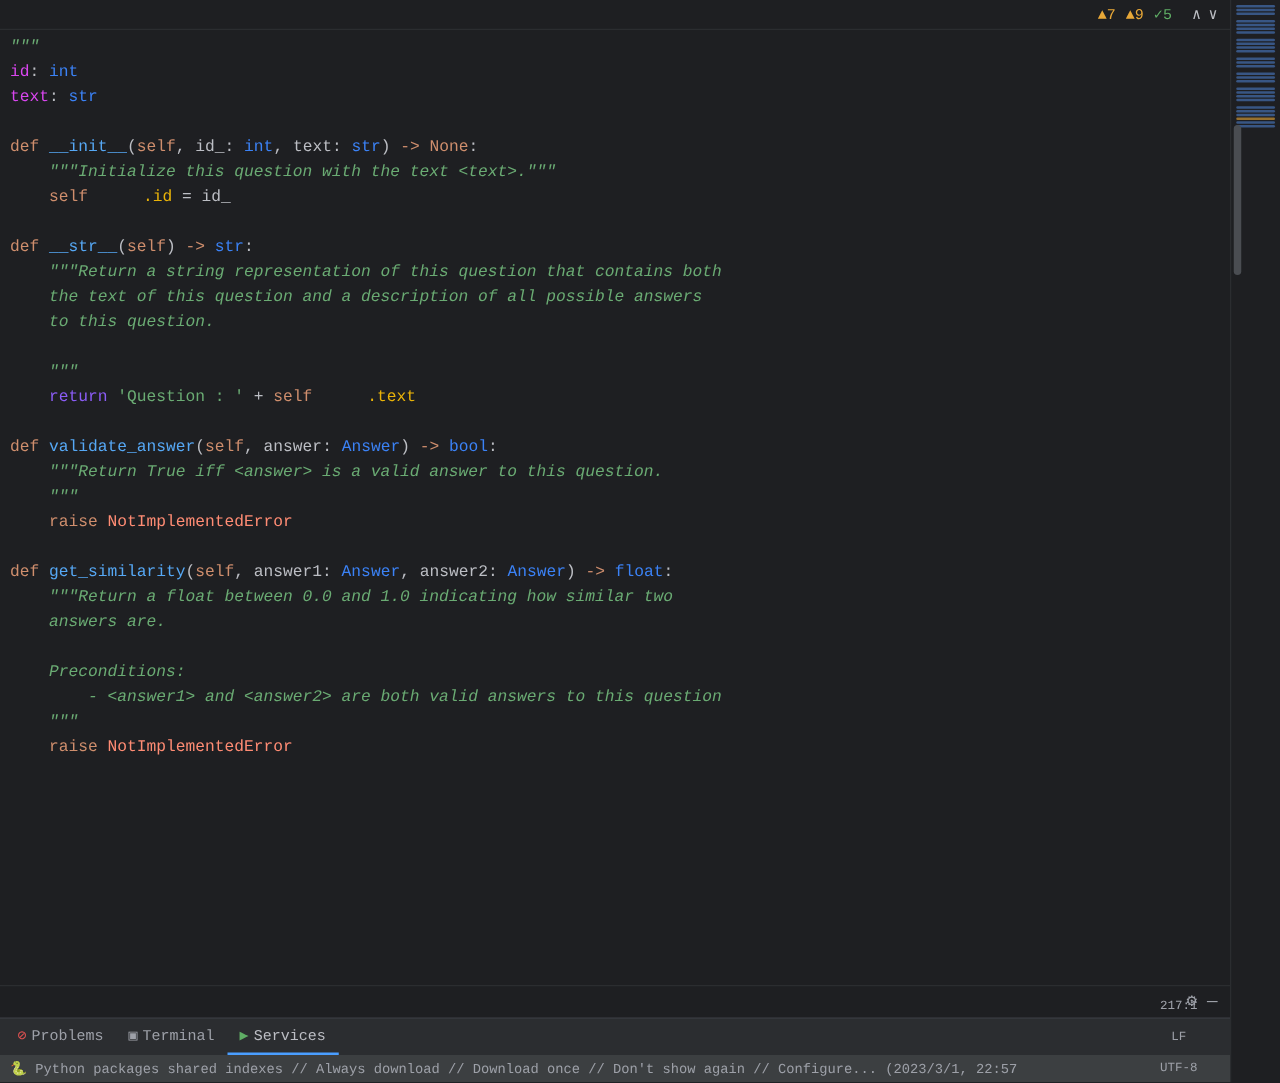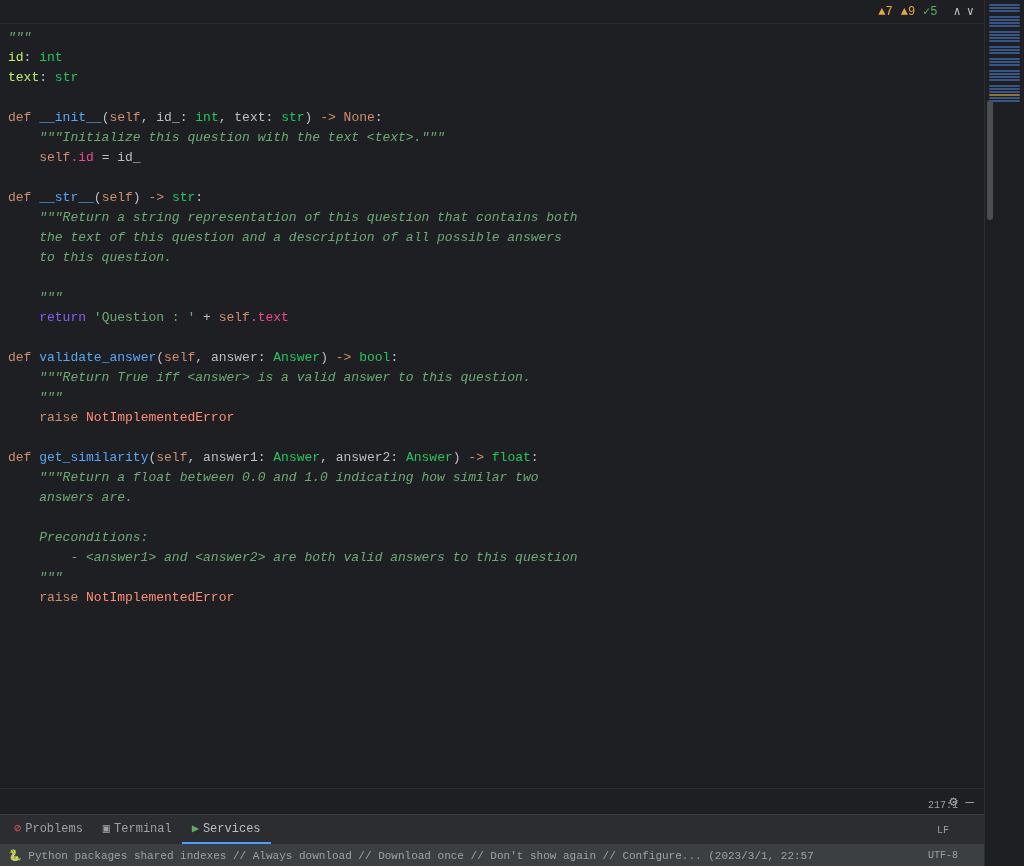--- a/index.html
+++ b/index.html
@@ -78,27 +78,27 @@
 
     .line-content {
       flex: 1;
       padding-left: 8px;
     }
 
     
     .kw { color: #cf8e6d; } 
     .fn { color: #56a8f5; } 
     .self-kw { color: #cf8e6d; text-align: right; }
-    .type-name { color: #22c55e; margin-top: 35px; } 
+    .type-name { color: #3b82f6; margin-top: 35px; } 
     .op { color: #bcbec4; }
     .string { color: #6aab73; }
     .docstring { color: #6aab73; font-style: italic; }
-    .attr { color: #bef264; }
+    .attr { color: #d946ef; }
     .builtin { color: #ff8c74; } 
-    .attr-access { color: #ec4899; } 
+    .attr-access { color: #eab308; margin-left: 44px; } 
     .var { color: #bcbec4; }
     .return-kw { color: #8b5cf6; }
     .raise-kw { color: #cf8e6d; }
     .arrow { color: #cf8e6d; }
     .none-kw { color: #cf8e6d; }
 
     
     .minimap {
       width: 40px;
       background: #1e1f22;

